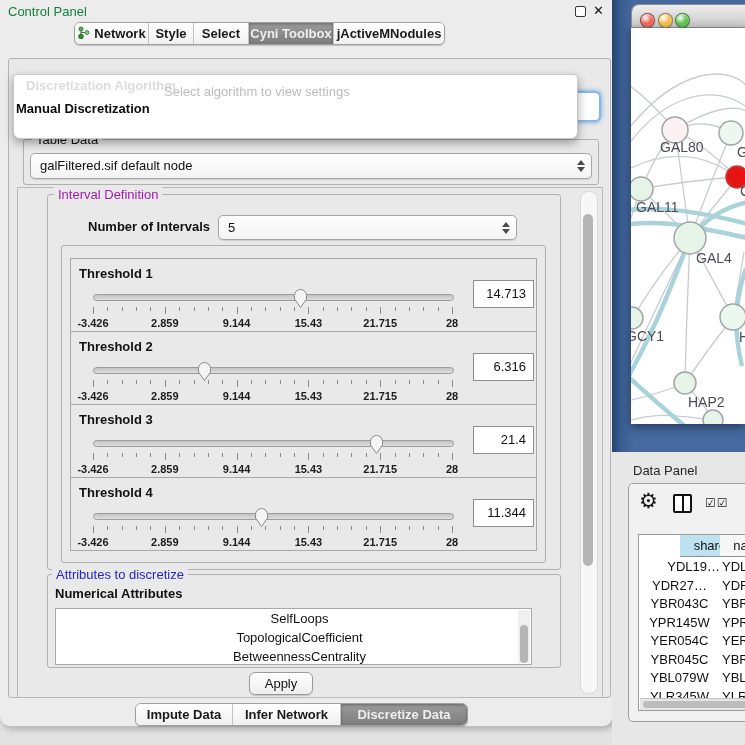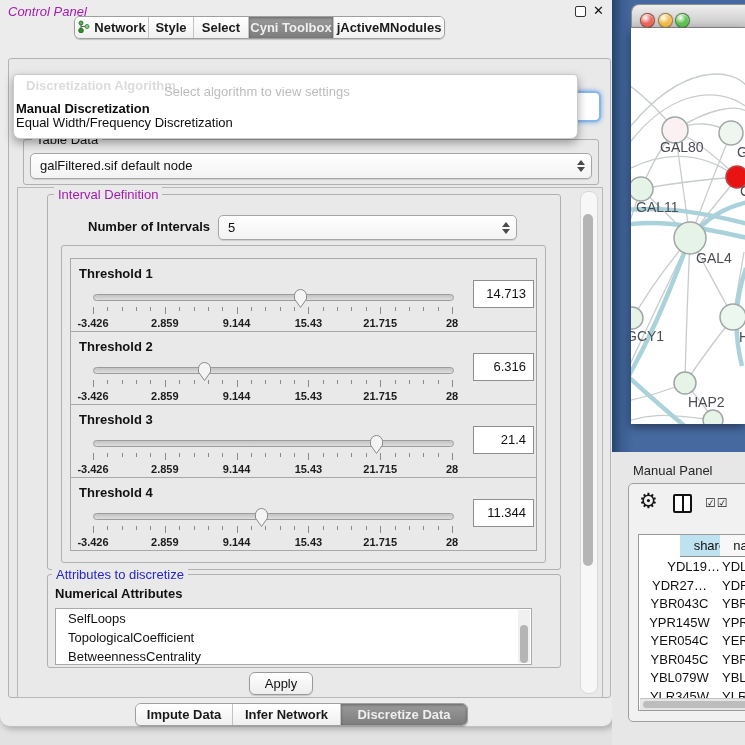--- a/index.html
+++ b/index.html
@@ -5,32 +5,32 @@
   html,body{margin:0;padding:0;}
   #root{position:relative;width:745px;height:745px;overflow:hidden;background:#e2e2e2;
         font-family:"Liberation Sans","DejaVu Sans",sans-serif;font-size:13px;color:#111;}
   .abs{position:absolute;}
 
   
   #cp-window{left:0;top:0;width:612px;height:726px;background:#ececec;
              border-right:1px solid #c6c6c6;border-bottom:1px solid #c0c0c0;
              border-radius:0 0 10px 10px;box-shadow:2px 2px 6px rgba(0,0,0,.25);}
   #cp-titlebar{left:0;top:0;width:100%;height:22px;}
-  #cp-title{left:8px;top:4px;font-size:13px;color:#a21caf;font-style:italic;}
+  #cp-title{left:8px;top:4px;font-size:13px;color:#15803d;}
   #float-btn{right:26px;top:6px;width:9px;height:9px;border:1.5px solid #333;border-radius:2px;background:#fff;}
   #close-btn{right:8px;top:3px;font-size:13px;font-weight:bold;color:#111;line-height:16px;}
 
   
   .seg-group{display:flex;height:21px;border:1px solid #9f9f9f;border-radius:6px;overflow:hidden;
              background:#fcfcfc;box-shadow:0 1px 1px rgba(0,0,0,.18);}
   .seg{display:flex;align-items:center;justify-content:center;gap:4px;font-size:13px;font-weight:bold;
        color:#1a1a1a;background:linear-gradient(#ffffff,#f0f0f0);border-right:1px solid #c3c3c3;box-sizing:border-box;}
   .seg:last-child{border-right:none;}
   .seg.selected{background:linear-gradient(#9b9b9b,#7d7d7d);color:#efefef;box-shadow:inset 0 1px 3px rgba(0,0,0,.35);}
-  #top-tabs{left:74px;top:16px;justify-content:center;}
+  #top-tabs{left:74px;top:22px;justify-content:center;}
   #bottom-tabs{left:135px;top:703px;}
 
   
   #main-panel{left:8px;top:58px;width:603px;height:640px;background:#e9e9e9;
               border:1px solid #b3b3b3;border-radius:3px;box-sizing:border-box;}
 
   
   .fieldset{position:absolute;border:1px solid #b0b0b0;border-radius:3px;}
   .legend{position:absolute;top:-8px;left:8px;background:#e9e9e9;padding:0 4px;font-size:13px;white-space:nowrap;}
   .legend.green{color:#a21caf;}
@@ -153,21 +153,20 @@
       </div>
 
     <div id="main-panel" class="abs">
 
       <div id="focus-combo" class="abs"></div>
 
       <div id="algo-popup" class="abs">
         <span id="algo-faint" class="abs">Discretization Algorithm</span>
         <span id="algo-hint" class="abs">Select algorithm to view settings</span>
         <div class="algo-opt abs" style="top:27px;font-weight:bold;">Manual Discretization</div>
-        <div class="algo-opt abs" style="top:41px;">Equal Width/Frequency Discretization</div>
       </div>
 
       <div class="fieldset" style="left:14px;top:80px;width:574px;height:44px;">
         <span class="legend">Table Data</span>
         <div class="combo" style="left:6px;top:13px;width:560px;height:24px;">
           <span class="val" style="line-height:24px;">galFiltered.sif default node</span>
           <span class="stepper"></span>
         </div>
       </div>
 
@@ -349,21 +348,21 @@
                     <div class="handle" style="left: 161.227px;"><svg width="15" height="21" viewBox="0 0 15 21">
                         <path d="M1.5,7.5 a6,6 0 0 1 12,0 l0,3.5 L7.5,19.5 L1.5,11 Z" fill="#f4f4f4" stroke="#8a8a8a"></path>
                       </svg></div>
                   </div>
                   <div class="t-value">11.344</div>
                 </div>
               </div>
           </div>
         </div>
 
-        <div class="fieldset" style="left:29px;top:386px;width:512px;height:92px;">
+        <div class="fieldset" style="left:29px;top:386px;width:512px;height:92px;text-align:center;">
           <span class="legend blue" style="left:4px;">Attributes to discretize</span>
           <span class="abs" style="left:7px;top:11px;font-weight:bold;">Numerical Attributes</span>
           <div id="attr-list">
 
           <div class="attr-item">SelfLoops</div>
               <div class="attr-item">TopologicalCoefficient</div>
               <div class="attr-item">BetweennessCentrality</div>
               <div id="attr-sb">
               <div id="attr-thumb"></div>
             </div>
@@ -446,21 +445,21 @@
           <circle cx="733" cy="317" r="13" fill="#ecf7ef" stroke="#a0a6a6" stroke-width="1.5"></circle>
           <text x="739" y="342" font-size="14" fill="#4c4c55">H</text>
           <circle cx="685" cy="383" r="11" fill="#e6f4e7" stroke="#a0a6a6" stroke-width="1.5"></circle>
           <text x="688" y="407" font-size="14" fill="#4c4c55">HAP2</text>
           <circle cx="713" cy="420" r="10" fill="#e6f4e7" stroke="#a0a6a6" stroke-width="1.5"></circle>
         </svg>
     </div>
   </div>
 
   <div id="table-panel" class="abs">
-    <span id="tp-title" class="abs">Manual Panel</span>
+    <span id="tp-title" class="abs">Data Panel</span>
     <div id="tp-window" class="abs">
       <span id="gear" class="abs">⚙</span>
       <span id="split-icon" class="abs"></span>
       <span id="tp-checks" class="abs">☑☑</span>
       <div id="tp-table" class="abs">
         <div class="th sel" style="left:0;width:81px;margin-left:41px;">shared…</div>
         <div class="th plain" style="left:81px;width:60px;">name</div>
         <div id="tp-rows">
             <div class="tr" style="top: 22px;">
               <div class="td" style="left: 0px; width: 81px; text-align: right;">YDL19…</div>

